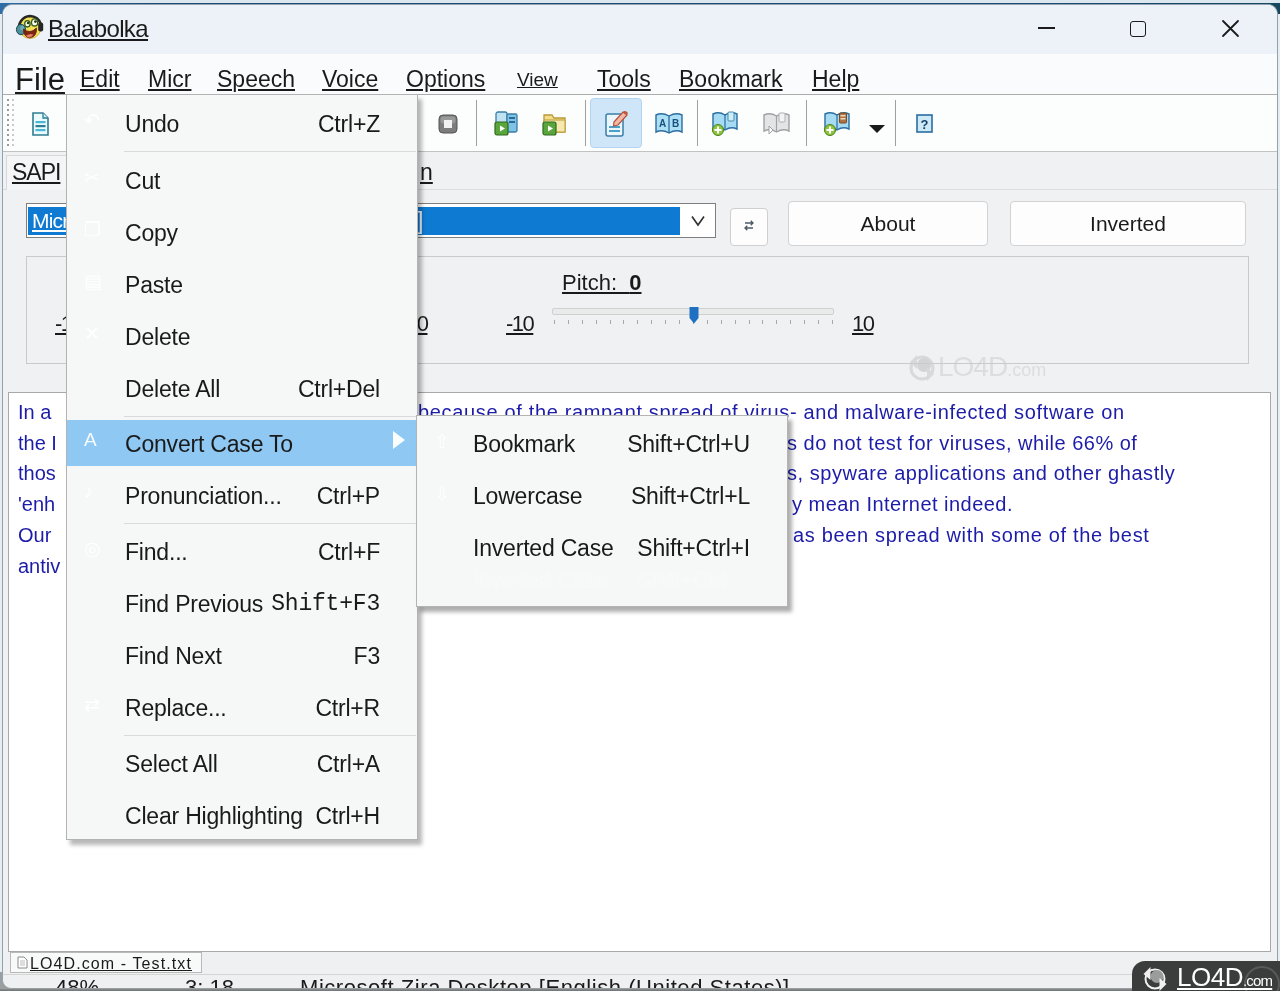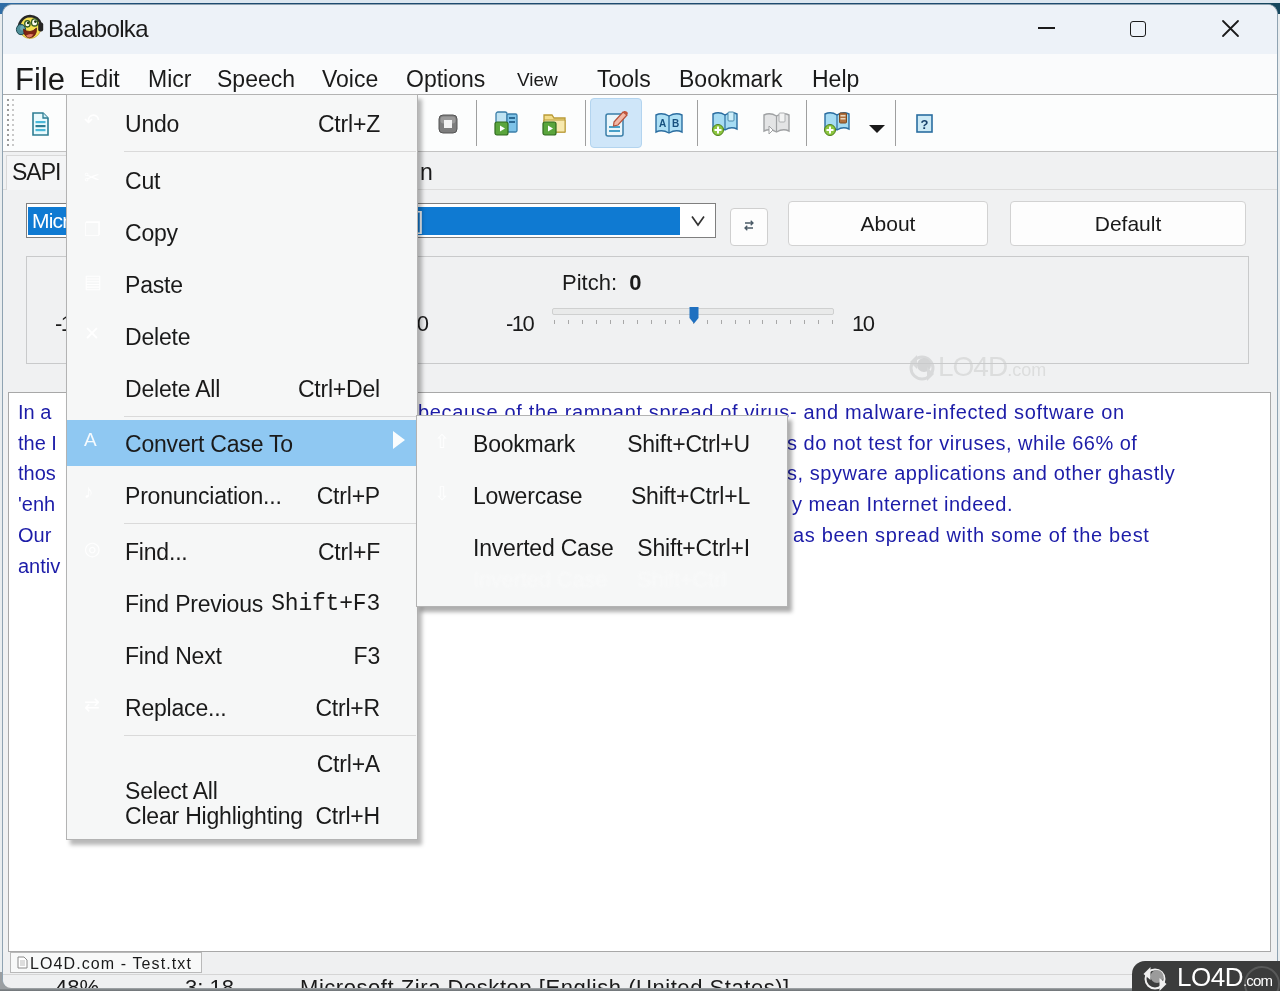--- a/index.html
+++ b/index.html
@@ -1,19 +1,19 @@
 <!DOCTYPE html>
 <html><head>
 <meta charset="utf-8">
 <style>
   * { margin:0; padding:0; box-sizing:border-box; }
   html,body { width:1280px; height:991px; overflow:hidden; }
   body { position:relative; font-family:"Liberation Sans", sans-serif; background:#e9edef; }
   .abs { position:absolute; }
-  .txt { position:absolute; white-space:nowrap; color:#1a1a1a; }
+  .txt { position:absolute; white-space:nowrap; color:#1a1a1a;text-decoration:underline; }
   .blue { position:absolute; white-space:nowrap; color:#1c1ca8; font-size:20px; line-height:30px; }
   .mi { position:absolute; white-space:nowrap; line-height:28px; }
   .ico { position:absolute; white-space:nowrap; color:rgba(255,255,255,0.92); font-size:19px; }
 </style>
 </head>
 <body>
 
 <div class="abs" style="left:0;top:0;width:1280px;height:3px;background:#dde7f0;"></div>
 <div class="abs" style="left:0;top:3px;width:1280px;height:11px;background:linear-gradient(90deg,#2f6da6 0%,#1d4a70 12%,#1d4a70 82%,#16475e 100%);"></div>
 
@@ -160,21 +160,21 @@
   <path d="M1 1.5 L7 10 L13 1.5" fill="none" stroke="#333" stroke-width="1.7"></path>
 </svg>
 
 <div class="abs" style="left:730px;top:208px;width:38px;height:38px;background:#fdfdfd;border:1px solid #cfcfcf;border-radius:4px;"></div>
 <svg class="abs" style="left:742px;top:220px;" width="14" height="11" viewBox="0 0 14 11">
   <path d="M3 3 L11 3 M8.7 0.8 L11 3 L8.7 5.2" fill="none" stroke="#4a5a66" stroke-width="1.3"></path>
   <path d="M11 8 L3 8 M5.3 5.8 L3 8 L5.3 10.2" fill="none" stroke="#4a5a66" stroke-width="1.3"></path>
 </svg>
 
 <div class="abs" style="left:788px;top:201px;width:200px;height:45px;background:#fdfdfd;border:1px solid #d2d2d2;border-radius:4px;text-align:center;line-height:43px;font-size:21px;color:#1a1a1a;">About</div>
-<div class="abs" style="left:1010px;top:201px;width:236px;height:45px;background:#fdfdfd;border:1px solid #d2d2d2;border-radius:4px;text-align:center;line-height:43px;font-size:21px;color:#1a1a1a;">Default</div>
+<div class="abs" style="left:1010px;top:201px;width:236px;height:45px;background:#fdfdfd;border:1px solid #d2d2d2;border-radius:4px;text-align:center;line-height:43px;font-size:21px;color:#1a1a1a;">Inverted</div>
 
 <div class="abs" style="left:26px;top:256px;width:1223px;height:108px;border:1px solid #c9cacb;"></div>
 
 <div class="txt" style="left:55px;top:311px;font-size:22px;line-height:26px;letter-spacing:-1.5px;">-10</div>
 <div class="txt" style="left:406px;top:311px;font-size:22px;line-height:26px;letter-spacing:-1.5px;">10</div>
 
 <div class="txt" style="left:562px;top:270px;font-size:22px;line-height:26px;">Pitch:&nbsp; <b>0</b></div>
 <div class="txt" style="left:506px;top:311px;font-size:22px;line-height:26px;letter-spacing:-1.5px;">-10</div>
 <div class="txt" style="left:852px;top:311px;font-size:22px;line-height:26px;letter-spacing:-1.5px;">10</div>
 <div class="abs" style="left:552px;top:308px;width:282px;height:7px;background:#e9eaea;border:1px solid #cfd0d0;border-radius:2px;"></div>
@@ -250,21 +250,21 @@
   <div class="mi" style="left:59px;top:444px;">Find...</div>
     <div class="mi" style="right:38px;top:444px;">Ctrl+F</div>
   <div class="mi" style="left:59px;top:496px;">Find Previous</div>
     <div class="mi" style="right:38px;top:496px;font-family:Liberation Mono, monospace;">Shift+F3</div>
   <div class="mi" style="left:59px;top:548px;">Find Next</div>
     <div class="mi" style="right:38px;top:548px;">F3</div>
   <div class="ico" style="left:18px;top:599px;">⇄</div>
   <div class="mi" style="left:59px;top:600px;">Replace...</div>
     <div class="mi" style="right:38px;top:600px;">Ctrl+R</div>
   <div class="abs" style="left:58px;top:641px;width:292px;height:1px;background:#dadada;"></div>
-  <div class="mi" style="left:59px;top:656px;margin-top:27px;">Select All</div>
+  <div class="mi" style="left:59px;top:656px;">Select All</div>
     <div class="mi" style="right:38px;top:656px;">Ctrl+A</div>
   <div class="mi" style="left:59px;top:708px;">Clear Highlighting</div>
     <div class="mi" style="right:38px;top:708px;">Ctrl+H</div>
 </div>
 
 <div class="abs" style="left:416px;top:415px;width:372px;height:192px;background:#f6f7f7;border:1px solid #b3b3b3;box-shadow:4px 5px 4px rgba(0,0,0,0.32);"></div>
 <div id="submenu" class="abs" style="left:416px;top:415px;width:372px;height:187px;font-size:23px;letter-spacing:-0.2px;color:#1a1a1a;">
   <div class="ico" style="left:18px;top:15px;">⇧</div>
   <div class="mi" style="left:57px;top:15px;">Bookmark</div>
     <div class="mi" style="right:38px;top:15px;">Shift+Ctrl+U</div>

